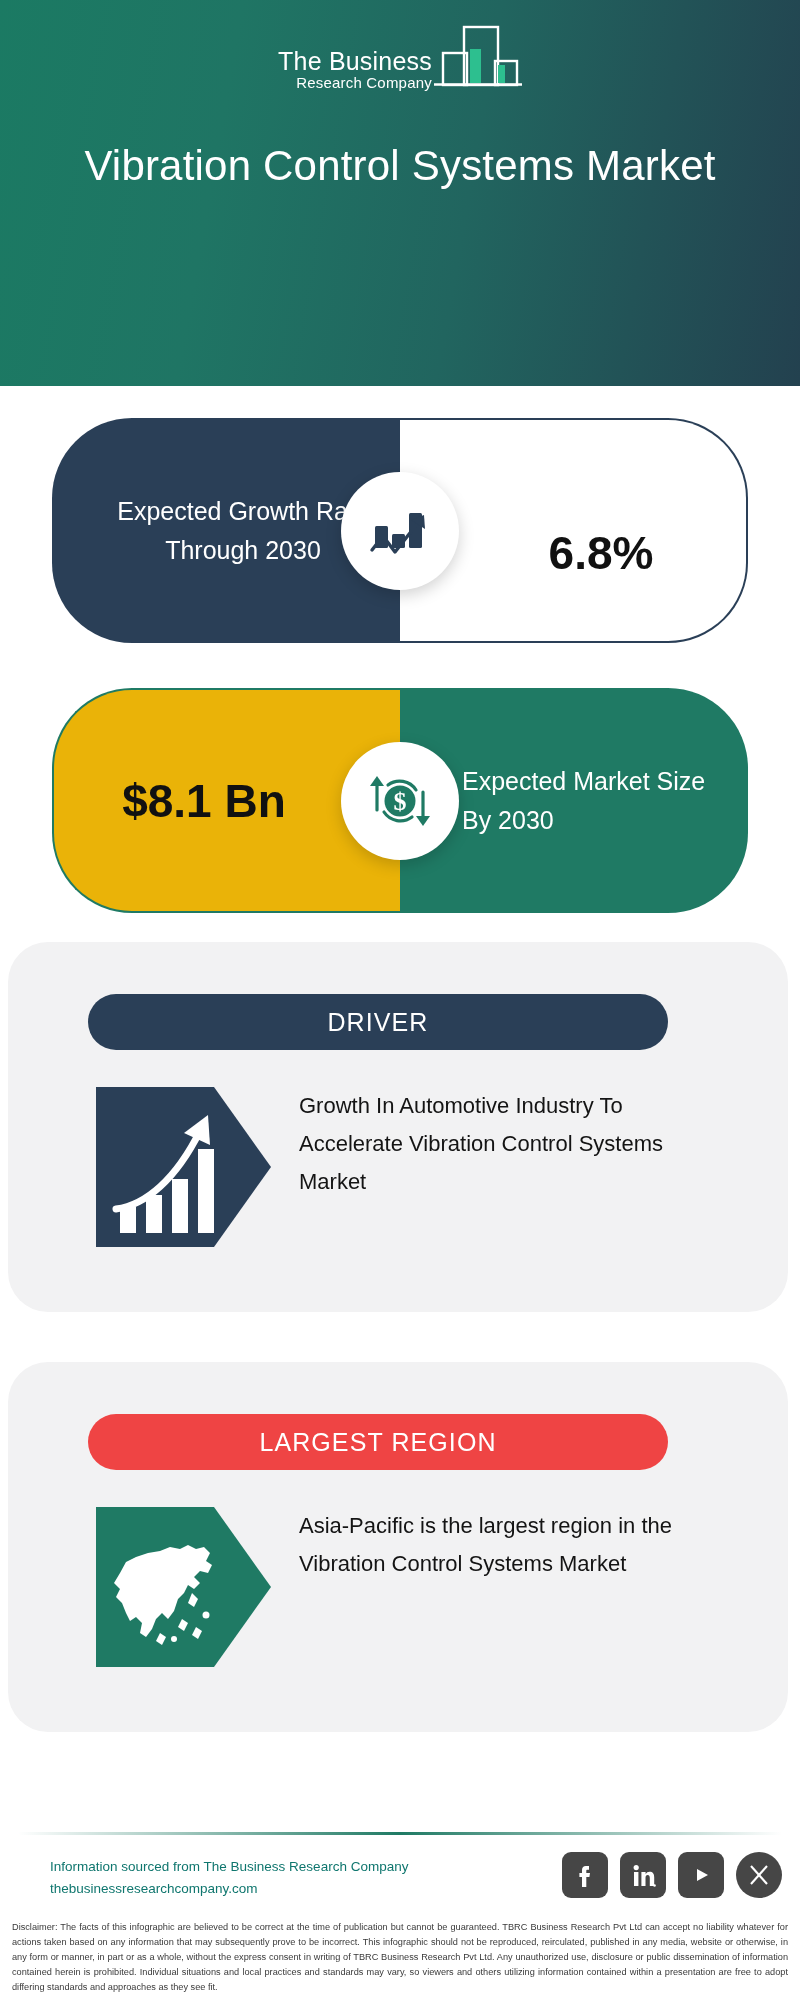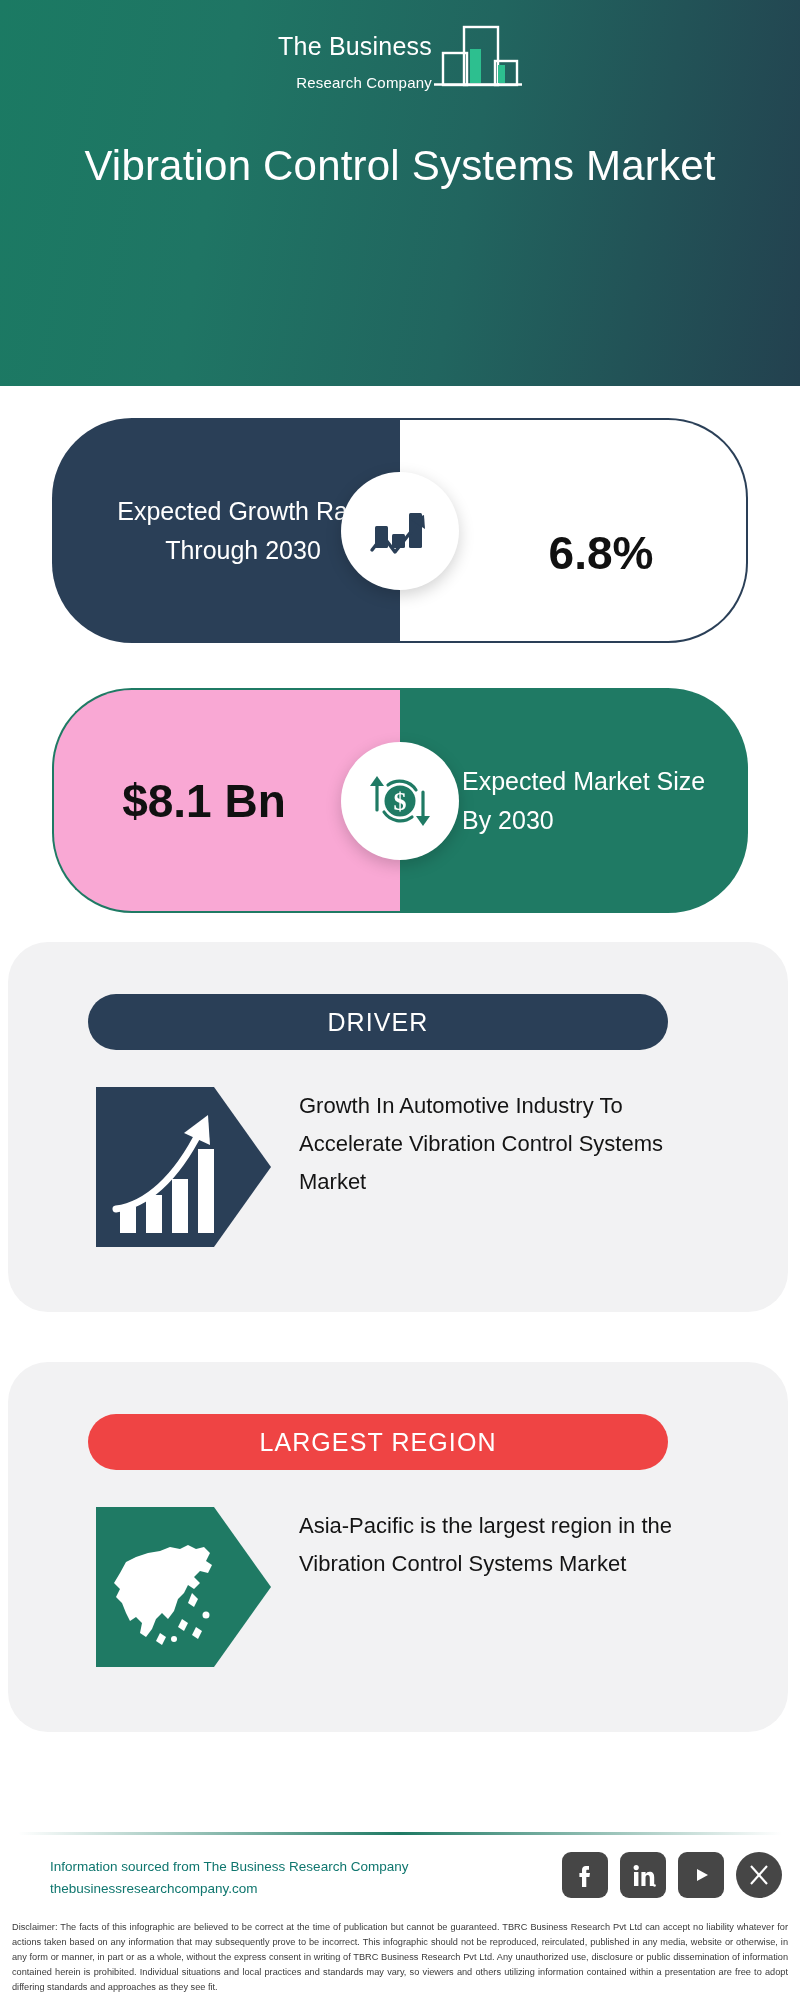--- a/index.html
+++ b/index.html
@@ -45,21 +45,21 @@
     color: #ffffff;
     font-size: 25px;
     font-weight: 400;
     letter-spacing: 0.2px;
   }
   .logo-line2 {
     color: #ffffff;
     font-size: 15px;
     font-weight: 400;
     letter-spacing: 0.2px;
-    margin-top: 16px;
+    margin-top: 1px;
   }
   .logo-mark { margin-left: 2px; margin-bottom: 2px; }
 
   .hero-title {
     position: absolute;
     top: 140px;
     left: 60px;
     width: 680px;
     text-align: center;
     color: #ffffff;
@@ -123,21 +123,21 @@
     top: 688px;
     left: 52px;
     width: 696px;
     height: 225px;
   }
   .stat2 .left-pill {
     position: absolute;
     top: 0; left: 0;
     width: 348px;
     height: 225px;
-    background: #f9a8d4;
+    background: #eab308;
     border: 2px solid #1f7a64;
     border-right: none;
     border-radius: 80px 0 0 80px;
     display: flex;
     align-items: center;
     justify-content: center;
   }
   .stat2 .left-value {
     color: #111111;
     font-size: 46px;

